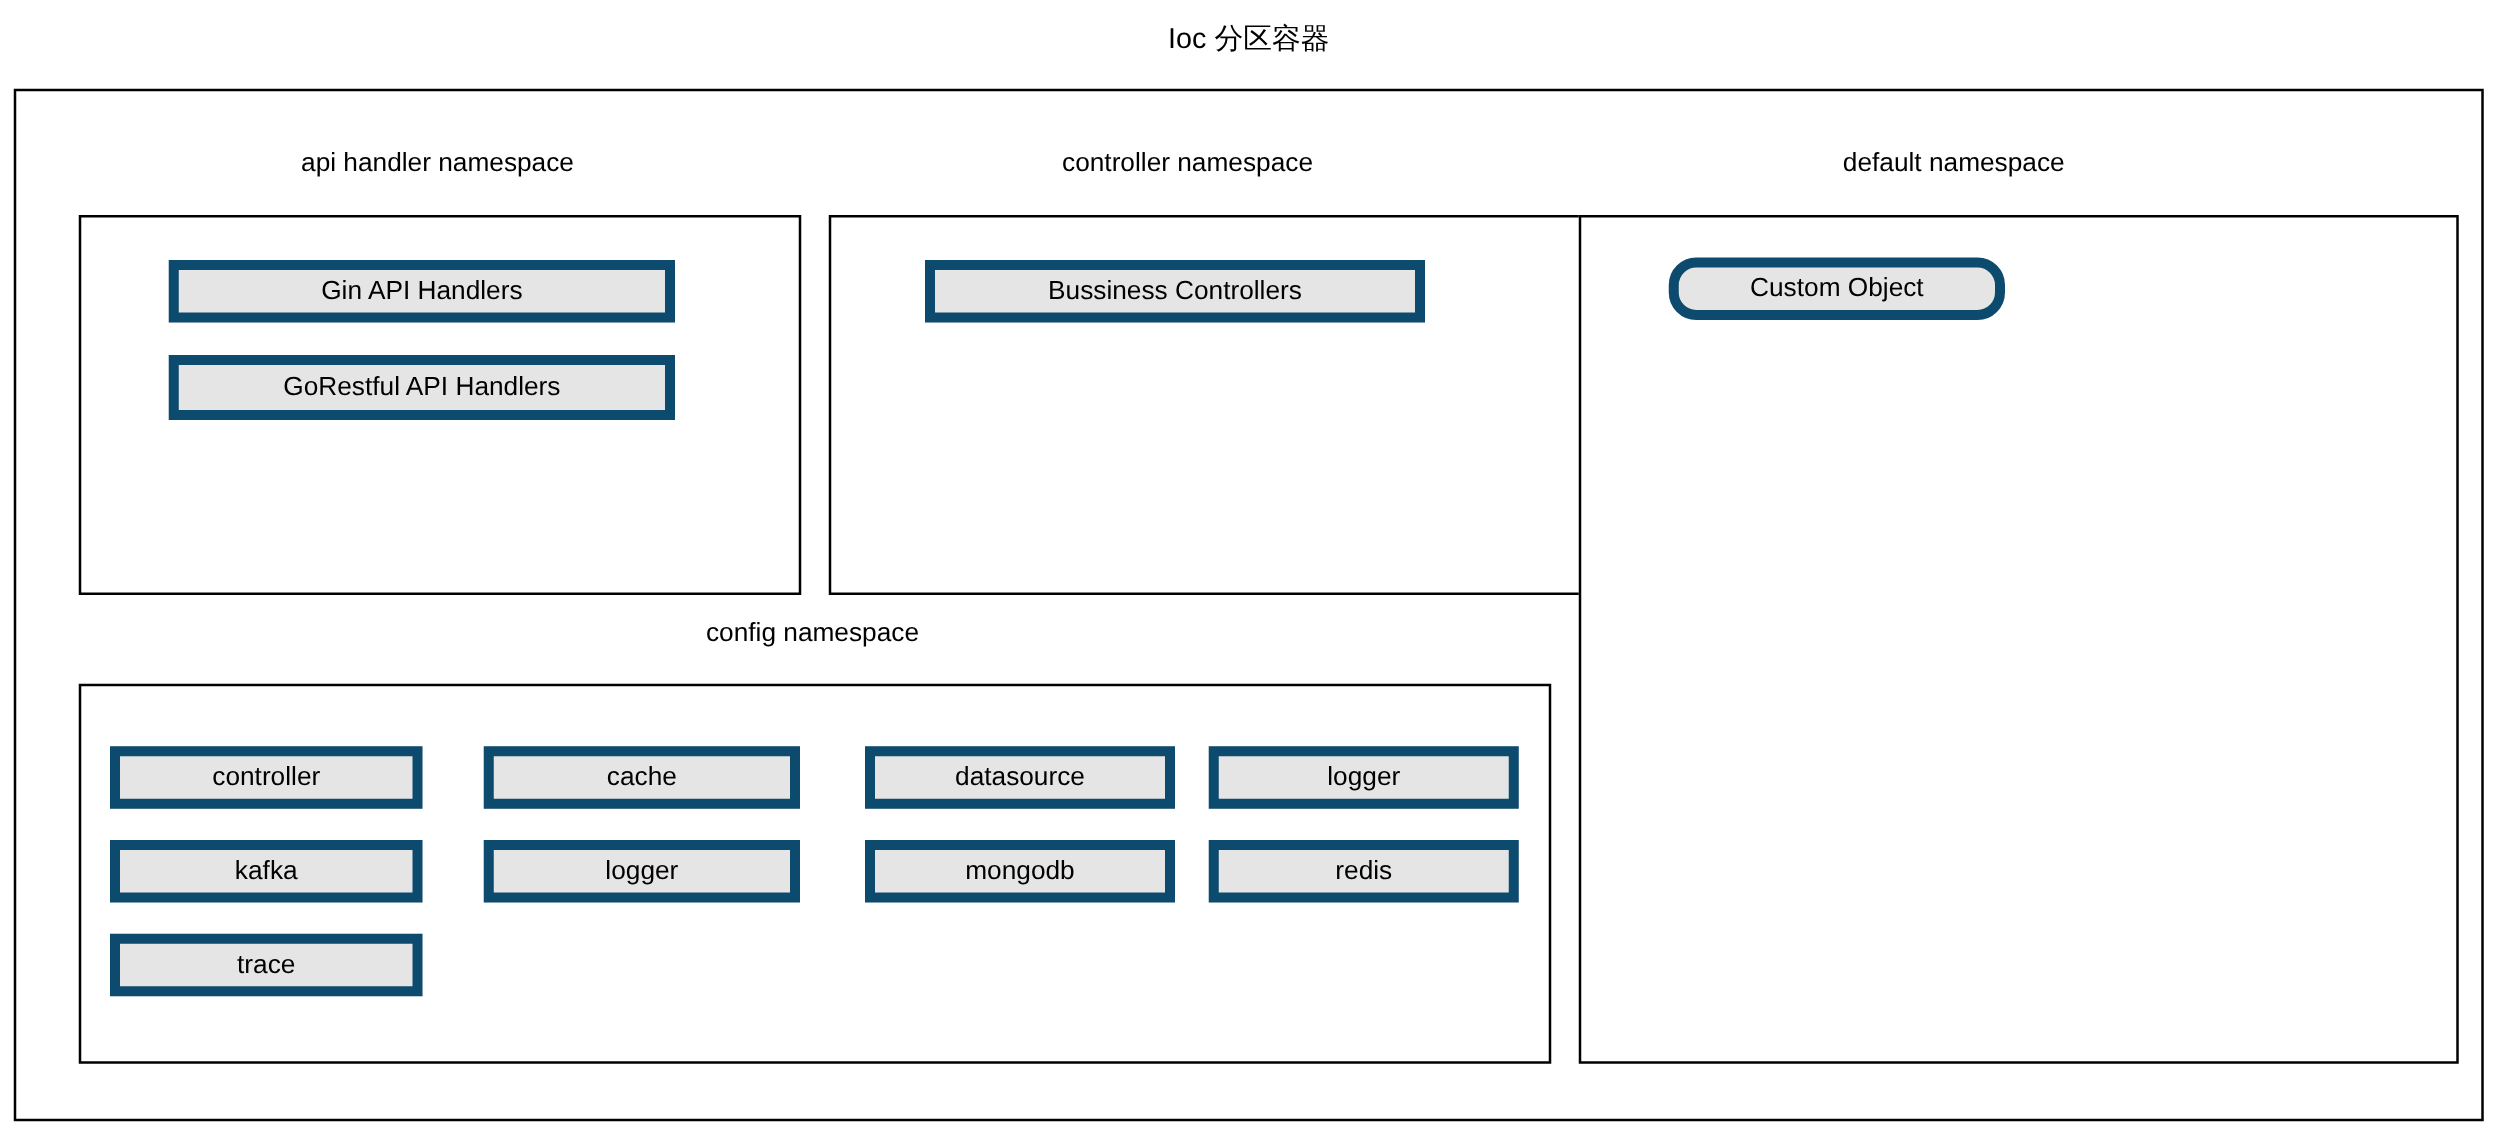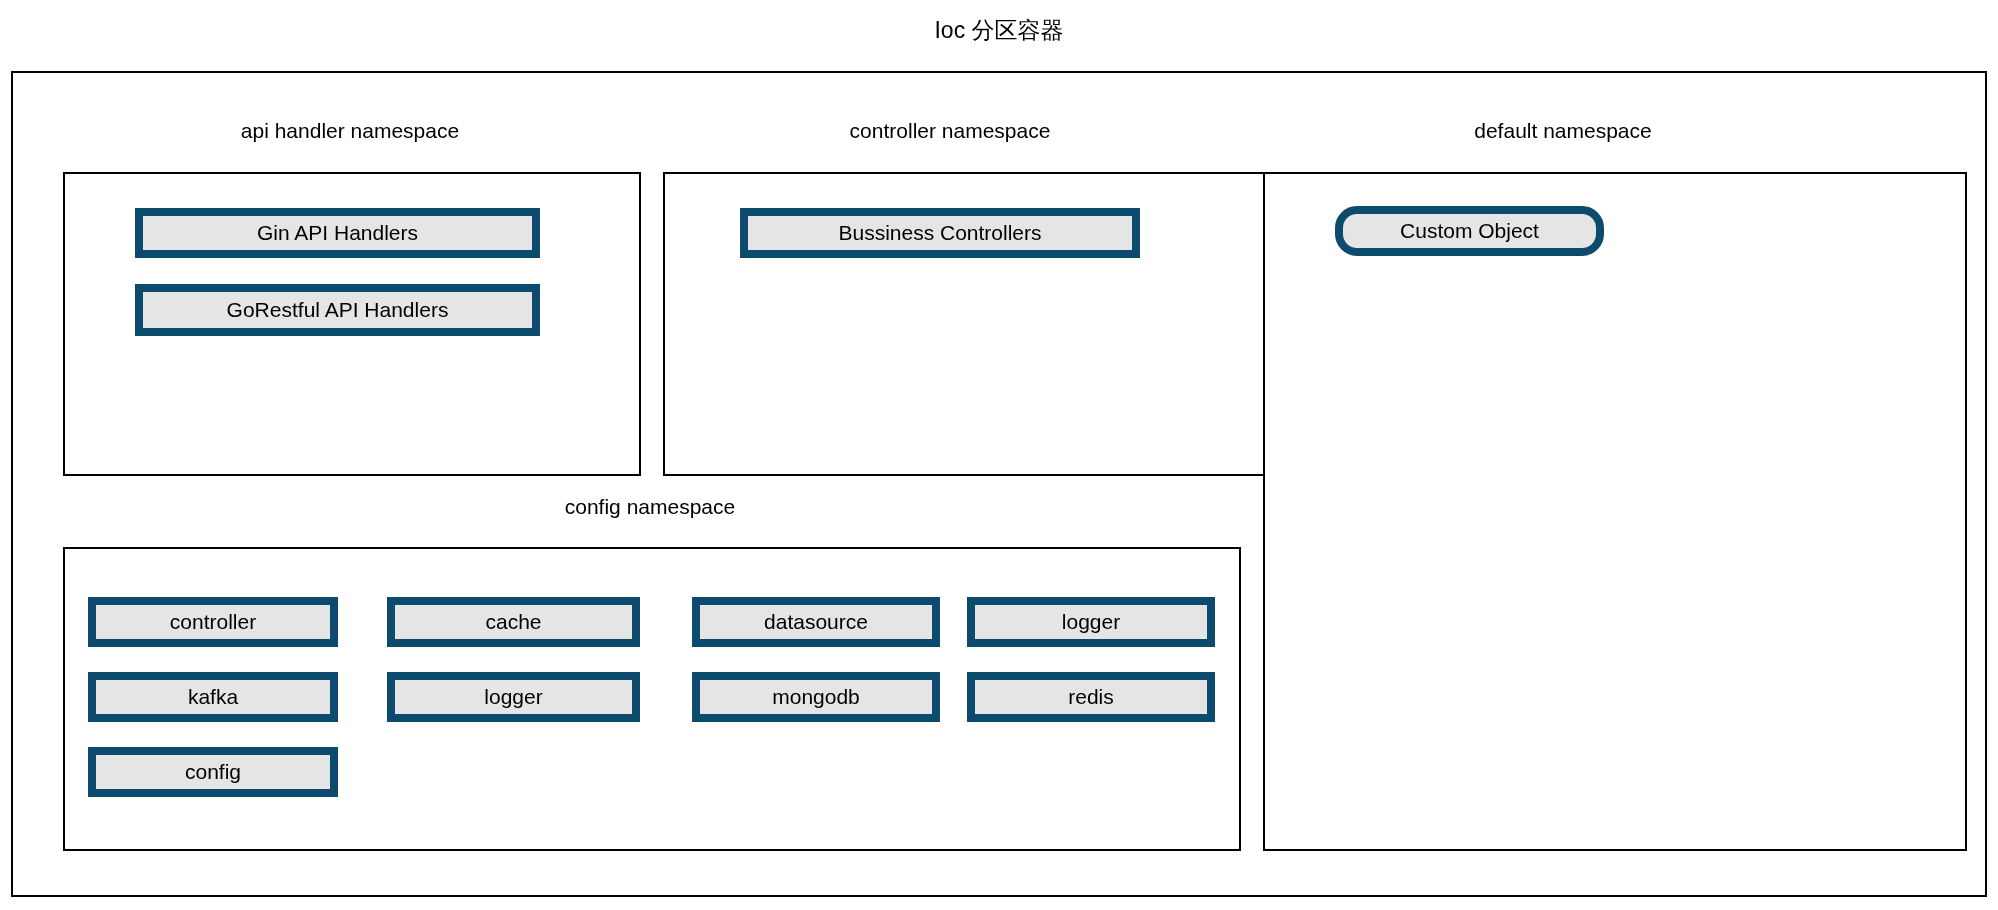--- a/index.html
+++ b/index.html
@@ -112,17 +112,17 @@
     <div class="ns-label lbl-config">config namespace</div>
     <div class="ns-box box-config">
       <div class="node cfg-r1 cfg-c1">controller</div>
       <div class="node cfg-r1 cfg-c2">cache</div>
       <div class="node cfg-r1 cfg-c3">datasource</div>
       <div class="node cfg-r1 cfg-c4">logger</div>
       <div class="node cfg-r2 cfg-c2">logger</div>
       <div class="node cfg-r2 cfg-c1">kafka</div>
       <div class="node cfg-r2 cfg-c4">redis</div>
       <div class="node cfg-r2 cfg-c3">mongodb</div>
-      <div class="node cfg-r3 cfg-c1">config</div>
+      <div class="node cfg-r3 cfg-c1">trace</div>
     </div>
 
   </div>
 </div>
 
 </body></html>

